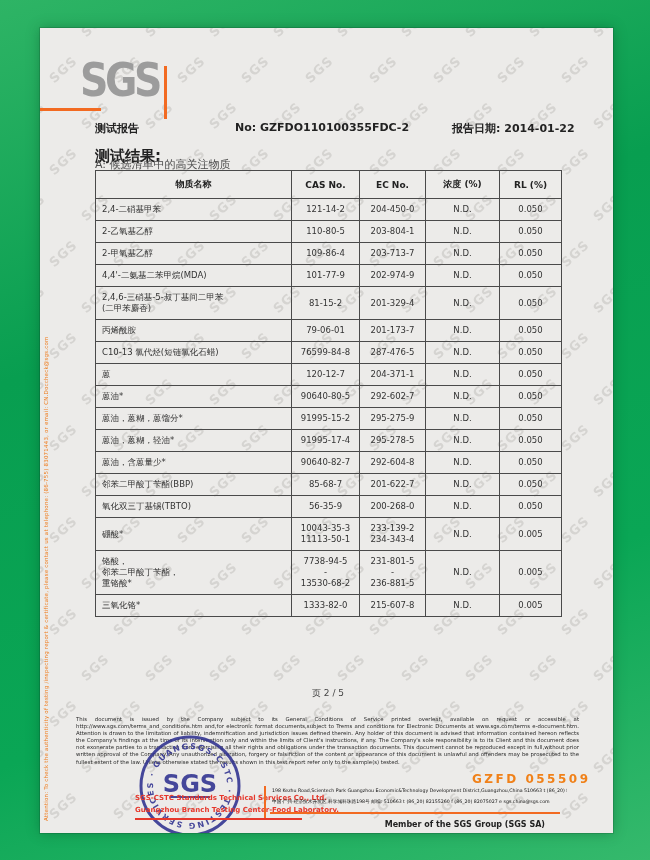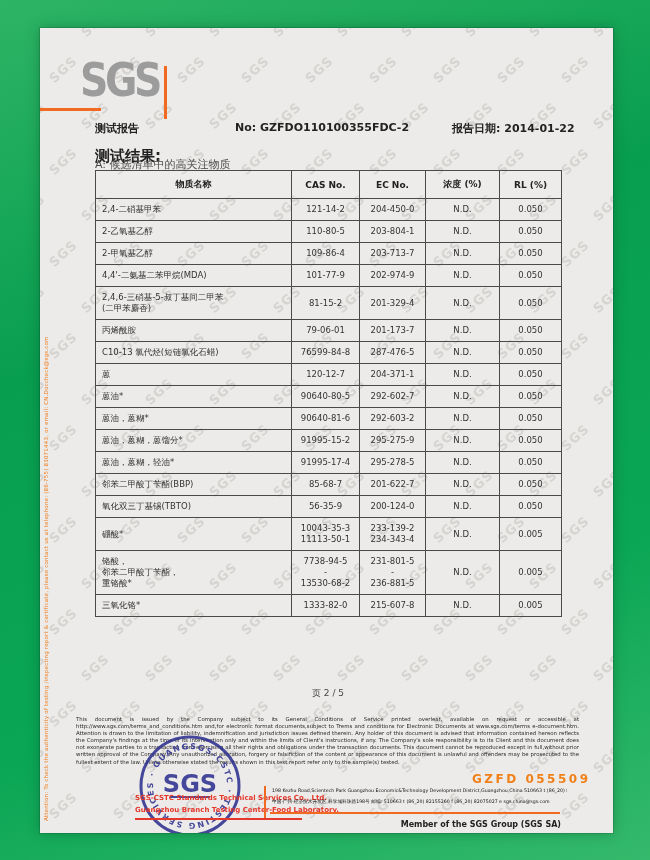--- a/index.html
+++ b/index.html
@@ -42,21 +42,21 @@
     position:absolute;left:36px;top:688px;width:503px;
     font-size:5.4px;line-height:7.1px;text-align:justify;color:#2b2b2b;
   }
   .stamp{position:absolute;left:98px;top:706px;width:104px;height:104px;opacity:.88;}
   .company-block{position:absolute;left:95px;top:764px;color:#e6372b;font-size:7px;font-weight:bold;line-height:12px;white-space:nowrap;}
   .company-underline{position:absolute;left:95px;top:790px;width:167px;height:2px;background:#e6372b;}
   .addr-divider{position:absolute;left:224px;top:758px;width:2px;height:32px;background:#f26a21;}
   .addr-block{position:absolute;left:232px;top:757px;width:295px;font-size:4.7px;color:#111;line-height:11px;white-space:nowrap;overflow:hidden;}
   .serial{position:absolute;left:432px;top:744px;font-size:12px;font-weight:bold;color:#f08119;letter-spacing:2.5px;white-space:nowrap;}
   .addr-rule{position:absolute;left:230px;top:784px;width:290px;height:2px;background:#f26a21;}
-  .member-line{position:absolute;right:52px;top:792px;font-size:8px;font-weight:600;color:#222;}
+  .member-line{position:absolute;right:68px;top:792px;font-size:8px;font-weight:600;color:#222;}
   .side-note{
     position:absolute;left:3px;top:793px;width:725px;
     transform:rotate(-90deg);transform-origin:left top;
     font-size:5.5px;color:#ef7c1e;white-space:nowrap;letter-spacing:.2px;
   }
 </style>
 </head>
 <body>
 
 <div class="paper">
@@ -322,51 +322,51 @@
           <td>0.050</td>
         </tr>
         <tr>
           <td class="name-cell">蒽油*</td>
           <td>90640-80-5</td>
           <td>292-602-7</td>
           <td>N.D.</td>
           <td>0.050</td>
         </tr>
         <tr>
-          <td class="name-cell">蒽油，蒽糊*</td>
-          <td>90640-81-6</td>
-          <td>292-603-2</td>
-          <td>N.D.</td>
-          <td>0.050</td>
-        </tr>
-        <tr>
           <td class="name-cell">蒽油，蒽糊，蒽馏分*</td>
           <td>91995-15-2</td>
           <td>295-275-9</td>
           <td>N.D.</td>
           <td>0.050</td>
         </tr>
         <tr>
           <td class="name-cell">蒽油，蒽糊，轻油*</td>
           <td>91995-17-4</td>
           <td>295-278-5</td>
           <td>N.D.</td>
           <td>0.050</td>
         </tr>
         <tr>
+          <td class="name-cell">蒽油，含蒽量少*</td>
+          <td>90640-82-7</td>
+          <td>292-604-8</td>
+          <td>N.D.</td>
+          <td>0.050</td>
+        </tr>
+        <tr>
           <td class="name-cell">邻苯二甲酸丁苄酯(BBP)</td>
           <td>85-68-7</td>
           <td>201-622-7</td>
           <td>N.D.</td>
           <td>0.050</td>
         </tr>
         <tr>
           <td class="name-cell">氧化双三丁基锡(TBTO)</td>
           <td>56-35-9</td>
-          <td>200-124-0</td>
+          <td>200-268-0</td>
           <td>N.D.</td>
           <td>0.050</td>
         </tr>
         <tr>
           <td class="name-cell">硼酸*</td>
           <td>10043-35-3
 11113-50-1</td>
           <td>233-139-2
 234-343-4</td>
           <td>N.D.</td>

